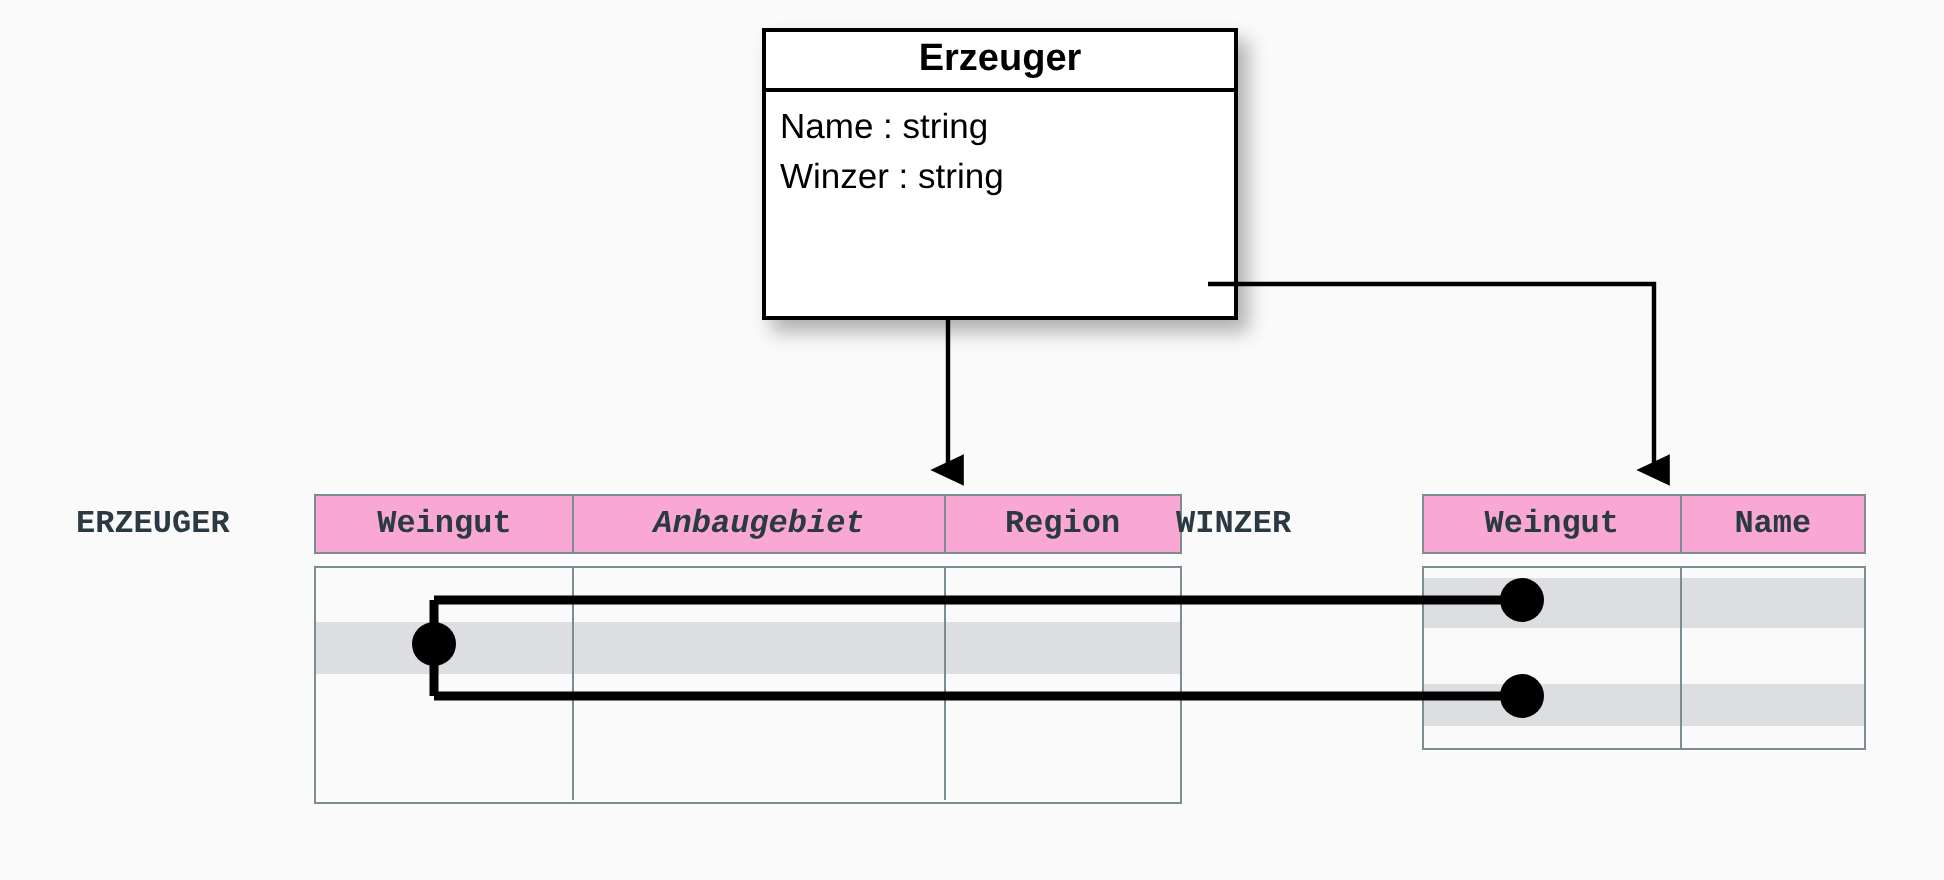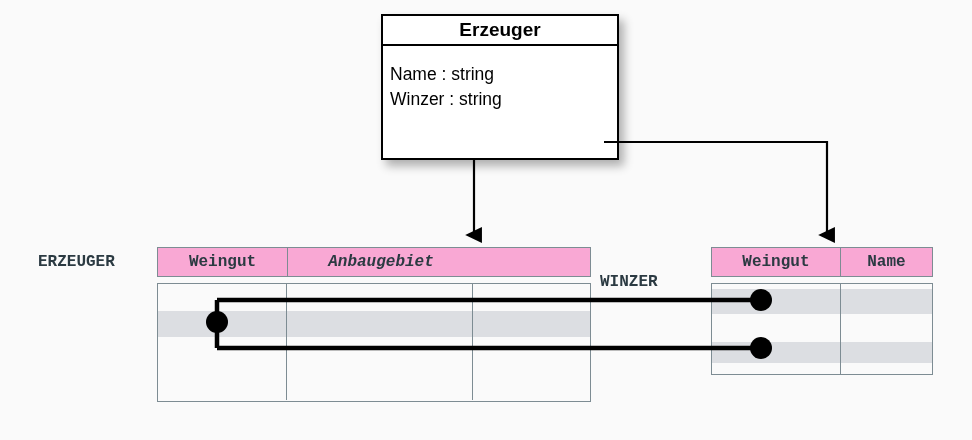--- a/index.html
+++ b/index.html
@@ -43,21 +43,21 @@
     height: 28px;
     line-height: 28px;
     text-align: center;
     font-weight: bold;
     font-size: 19px;
     color: #000000;
     border-bottom: 2px solid #000000;
     font-family: "Liberation Sans", sans-serif;
   }
   .uml-attrs {
-    padding: 16px 0 0 7px;
+    padding: 5px 0 0 7px;
   }
   .uml-attr {
     font-size: 17.5px;
     line-height: 25px;
     color: #000000;
     white-space: nowrap;
     font-family: "Liberation Sans", sans-serif;
   }
   .rel-label {
     position: absolute;
@@ -124,20 +124,21 @@
       <div class="uml-attr">Name : string</div>
       <div class="uml-attr">Winzer : string</div>
     </div>
   </div>
 
   <div class="rel-label" style="left:38px; top:253px;">ERZEUGER</div>
 
   <div class="rel-header" style="left:157px; top:247px; width:434px; height:30px;">
     <div class="rel-header-cell" style="width:130px;">Weingut</div>
     <div class="rel-header-cell" style="width:186px;font-style:italic;">Anbaugebiet</div>
+    <div class="rel-header-cell" style="width:118px;">Region</div>
   </div>
 
   <div class="rel-body" style="left:157px; top:283px; width:434px; height:119px;">
     <div class="rel-row" style="height:27px;">
       <div class="rel-cell" style="width:130px;"></div>
       <div class="rel-cell" style="width:186px;"></div>
       <div class="rel-cell" style="width:118px;"></div>
     </div>
     <div class="rel-row shaded" style="height:26px;">
       <div class="rel-cell" style="width:130px;"></div>
@@ -149,21 +150,21 @@
       <div class="rel-cell" style="width:186px;"></div>
       <div class="rel-cell" style="width:118px;"></div>
     </div>
     <div class="rel-row" style="height:33px;">
       <div class="rel-cell" style="width:130px;"></div>
       <div class="rel-cell" style="width:186px;"></div>
       <div class="rel-cell" style="width:118px;"></div>
     </div>
   </div>
 
-  <div class="rel-label" style="left:600px; top:253px;margin-top:20px;">WINZER</div>
+  <div class="rel-label" style="left:588px; top:253px;">WINZER</div>
 
   <div class="rel-header" style="left:711px; top:247px; width:222px; height:30px;">
     <div class="rel-header-cell" style="width:130px;">Weingut</div>
     <div class="rel-header-cell" style="width:92px;">Name</div>
   </div>
 
   <div class="rel-body" style="left:711px; top:283px; width:222px; height:92px;">
     <div class="rel-row" style="height:5px;">
       <div class="rel-cell" style="width:130px;"></div>
       <div class="rel-cell" style="width:92px;"></div>

